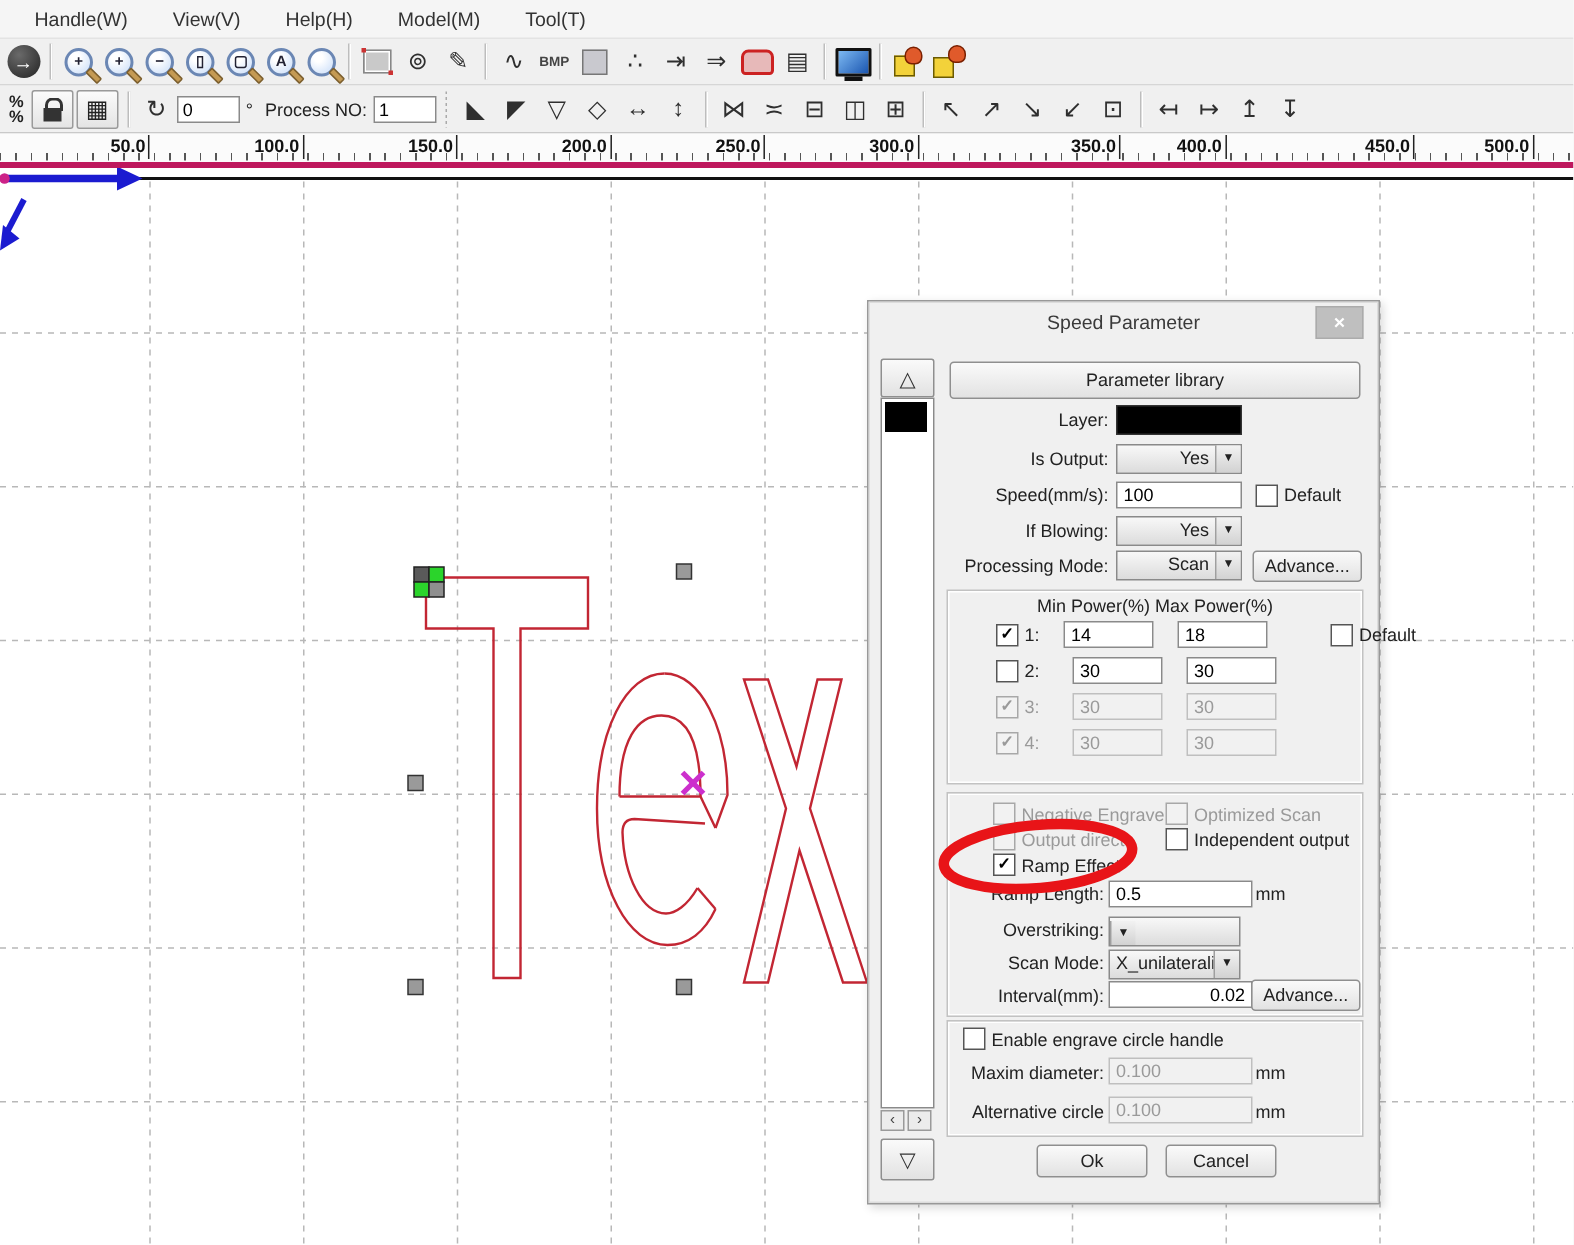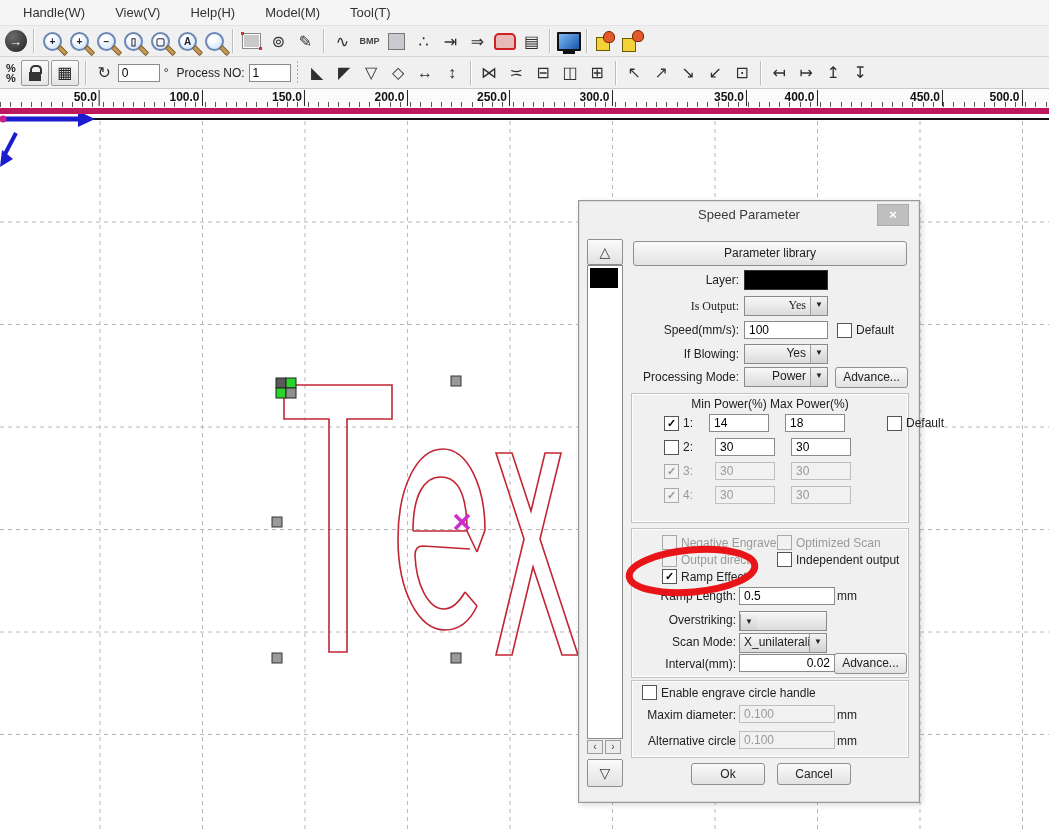--- a/index.html
+++ b/index.html
@@ -43,21 +43,21 @@
   .lock-ic::before{content:"";position:absolute;left:1px;top:-7px;width:8px;height:7px;
        border:2px solid #333;border-bottom:none;border-radius:5px 5px 0 0;}
   .tbtn{width:26px;height:24px;display:flex;align-items:center;justify-content:center;
        border:1px solid #9a9a9a;background:linear-gradient(#fbfbfb,#e4e4e4);border-radius:2px;margin-right:2px;}
   .pct-col{display:flex;flex-direction:column;font-size:11px;line-height:10px;color:#222;margin:0 5px 0 2px;font-weight:bold;}
   .small-input{width:34px;height:16px;border:1px solid #8a8a8a;font-size:12px;padding:0 3px;
        font-family:"Liberation Sans",sans-serif;background:#fff;}
   .tb-label{font-size:12px;color:#222;margin:0 4px;}
   
   .ruler{position:absolute;top:89px;left:0;right:0;height:19px;background:#fbfbfb;
-         border-bottom:6px solid #be185d;z-index:30;}
+         border-bottom:4px solid #be185d;z-index:30;}
   .ruler::after{content:"";position:absolute;left:0;right:0;bottom:1px;height:5px;
          background:repeating-linear-gradient(to right,#555 0 1px,transparent 1px 10.25px);}
   .rlabel{position:absolute;top:1px;height:16px;transform:translateX(-100%);
           font-size:12px;font-weight:bold;color:#111;padding-right:2px;border-right:1px solid #222;line-height:15px;}
   
   .canvas{position:absolute;top:109px;left:0;right:0;bottom:0;background:#fff;z-index:1;}
   #scene{position:absolute;top:0;left:0;z-index:5;}
   
   .dialog{position:absolute;left:578px;top:200px;width:340px;height:601px;background:#f0f0f0;
           border:1px solid #989898;box-shadow:0 0 0 1px #dcdcdc inset,2px 2px 6px rgba(0,0,0,.15);
@@ -327,21 +327,21 @@
   <div class="list-btn" style="left:8px;top:558px;height:26px;">
       <span>▽</span>
     </div>
 
   <div class="btn plib">Parameter library</div>
 
   <div class="frow" style="top:69px;">
     <span class="flabel">Layer:</span>
     <span class="field" style="background:#000;border:1px solid #333;"></span>
   </div>
-  <div class="frow" style="top:95px;font-family:Liberation Serif, serif;">
+  <div class="frow" style="top:95px;">
     <span class="flabel">Is Output:</span>
     <span class="field combo">
       <span class="ctext">Yes</span>
       <span class="cbtn">▼</span>
     </span>
   </div>
   <div class="frow" style="top:119px;">
     <span class="flabel">Speed(mm/s):</span>
     <input class="ti" style="width: 74px;" value="100">
     <span class="cbx" style="margin-left:9px;">
@@ -352,21 +352,21 @@
   <div class="frow" style="top:143px;">
     <span class="flabel">If Blowing:</span>
     <span class="field combo">
       <span class="ctext">Yes</span>
       <span class="cbtn">▼</span>
     </span>
   </div>
   <div class="frow" style="top:166px;">
     <span class="flabel">Processing Mode:</span>
     <span class="field combo">
-      <span class="ctext">Power</span>
+      <span class="ctext">Scan</span>
       <span class="cbtn">▼</span>
     </span>
     <span class="btn" style="width:71px;height:19px;line-height:19px;margin-left:7px;">Advance...</span>
   </div>
 
   <div class="gbox" style="left:52px;top:192px;width:276px;height:128px;">
     <div style="text-align:center;margin-top:3px;">
       <span>Min Power(%)</span>
       <span>Max Power(%)</span>
     </div>

